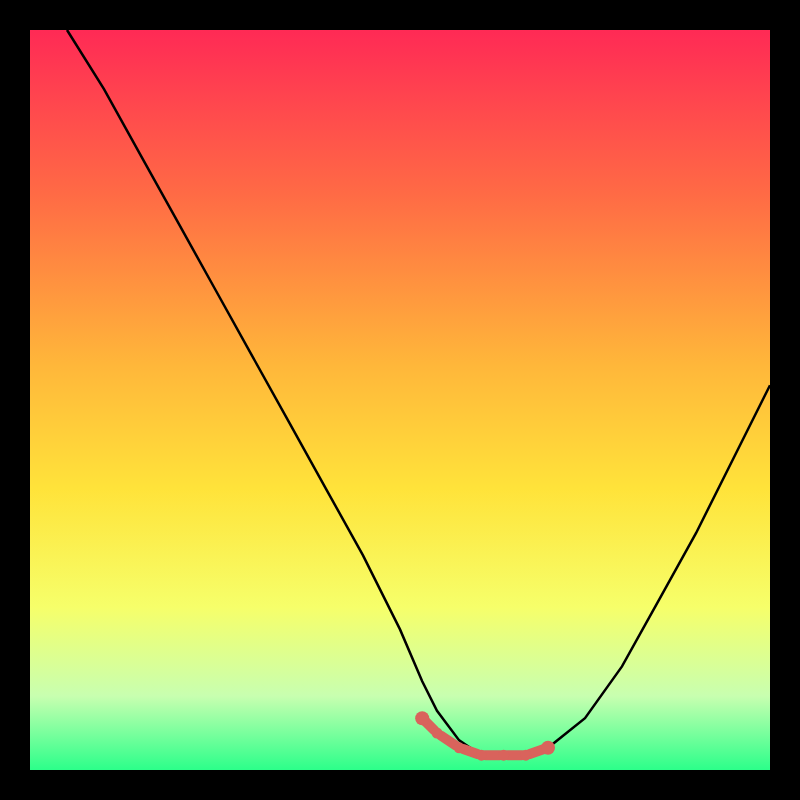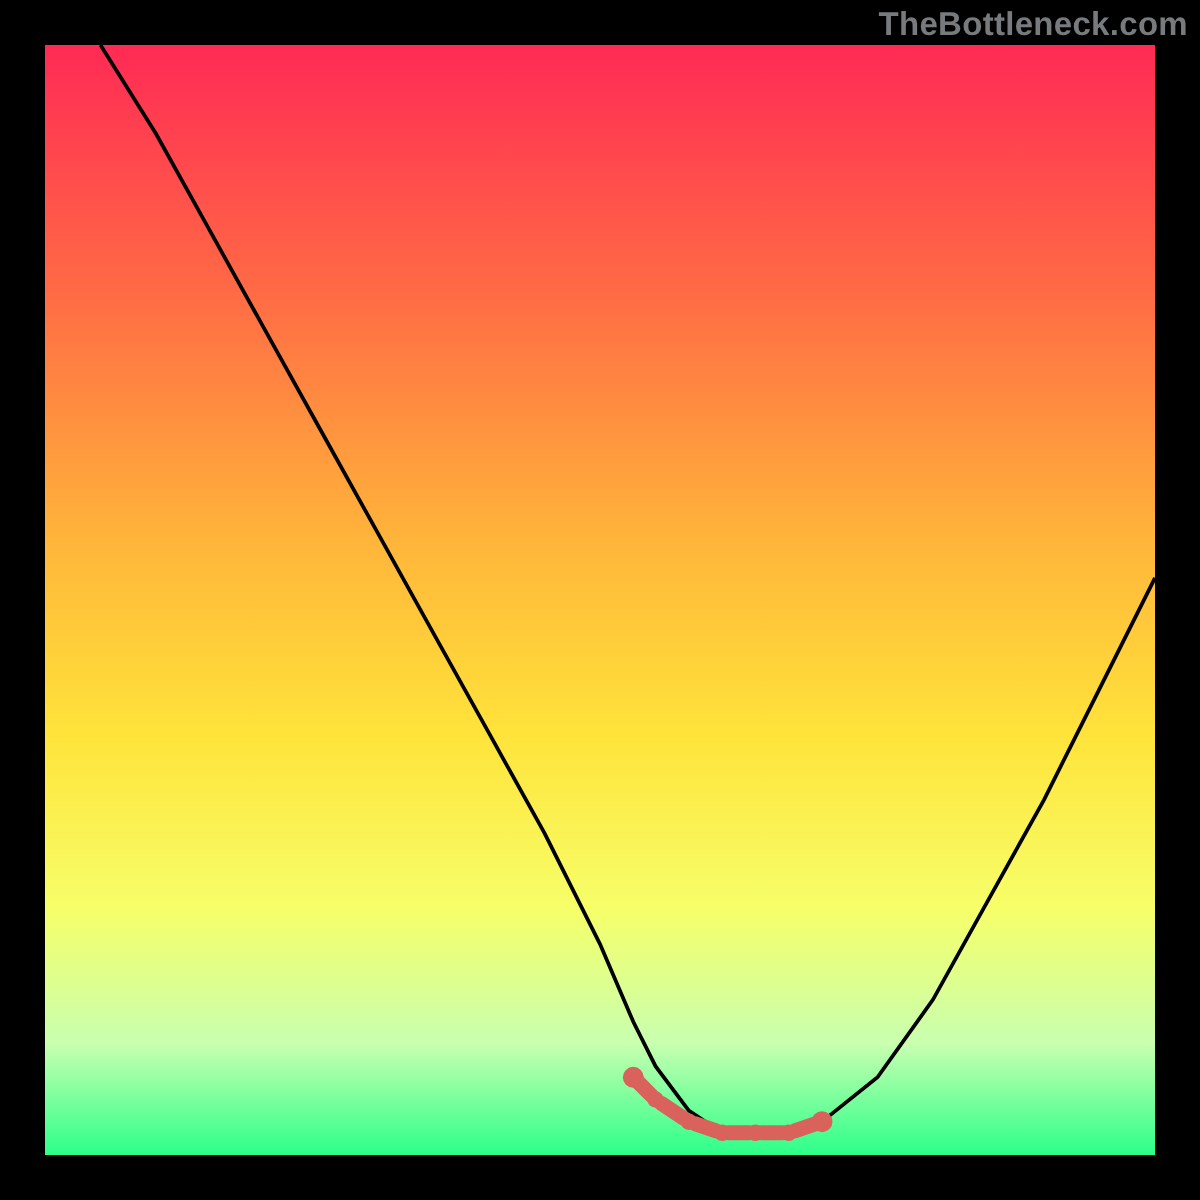--- a/index.html
+++ b/index.html
@@ -61,21 +61,20 @@
   .bead-line {
     stroke: #d9635c;
     stroke-width: 10;
     stroke-linecap: round;
   }
 </style>
 </head>
 <body>
 
 <div class="frame">
-  <div class="watermark">TheBottleneck.com</div>
 
   <div class="plot-outer">
     <svg class="plot-inner gradient" viewBox="0 0 740 740" preserveAspectRatio="none">
       <defs>
         <linearGradient id="bg-grad" x1="0" y1="0" x2="0" y2="1">
             <stop offset="0%" stop-color="#ff2a55"></stop>
             <stop offset="22%" stop-color="#ff6a45"></stop>
             <stop offset="45%" stop-color="#ffb63a"></stop>
             <stop offset="62%" stop-color="#ffe33a"></stop>
             <stop offset="78%" stop-color="#f6ff6a"></stop>

